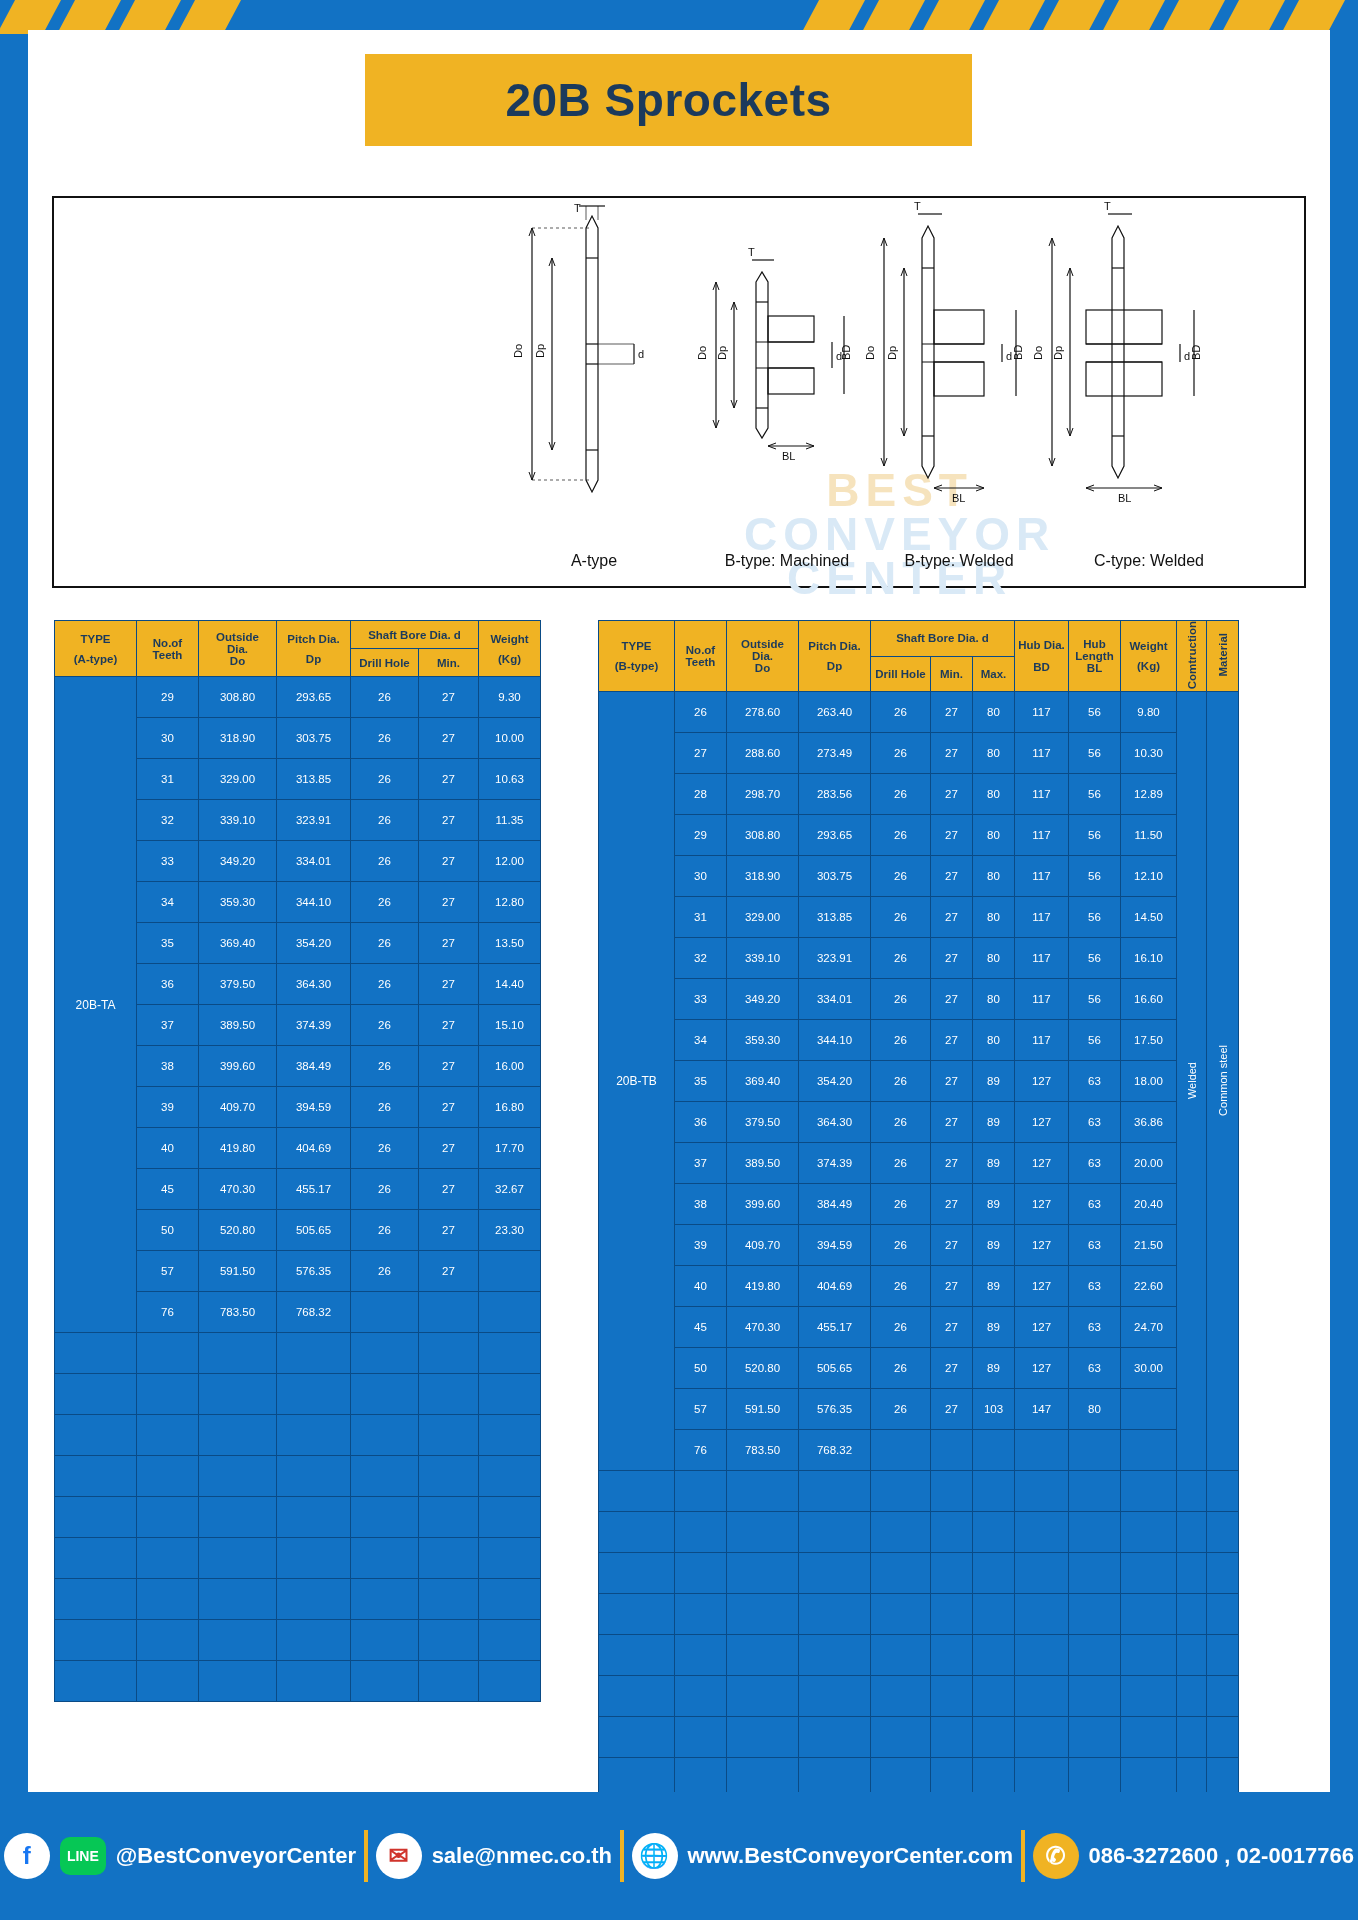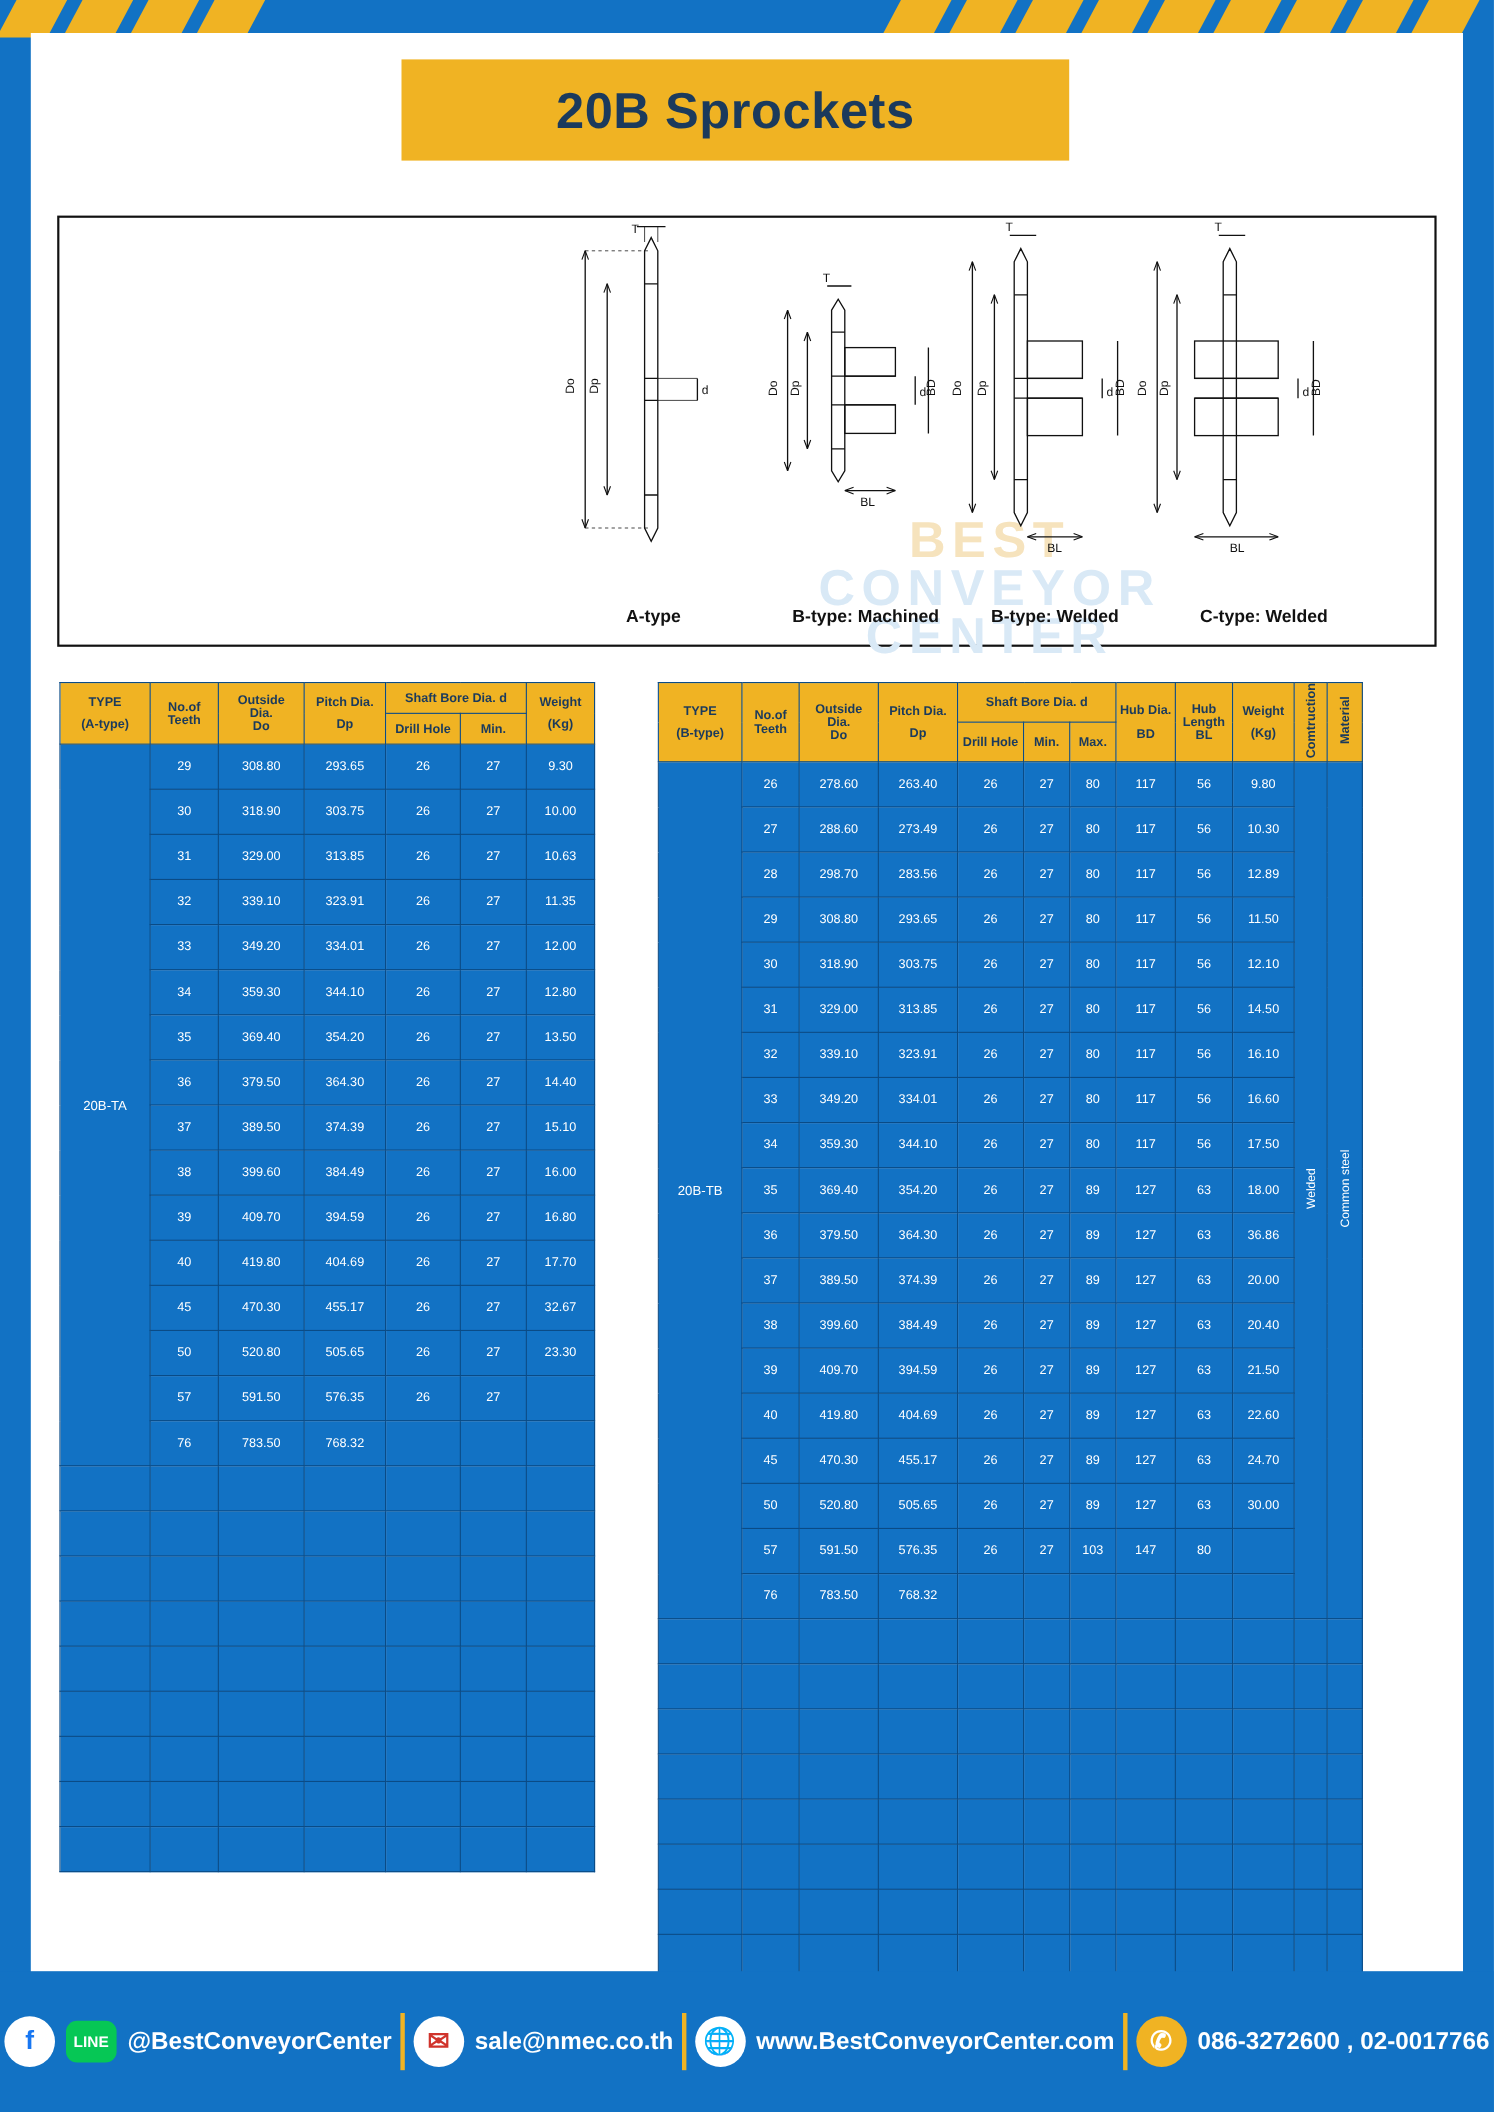--- a/index.html
+++ b/index.html
@@ -41,21 +41,21 @@
     position:absolute; left:690px; top:270px; font-size:46px; font-weight:bold;
     color:#d9e9f6; letter-spacing:6px; line-height:44px; text-align:center;
     pointer-events:none; user-select:none;
   }
   .wm .o { color:#f6e3bd; }
   
   .draw { position:absolute; top:0; height:392px; }
   .draw svg { display:block; }
   .draw-cap {
     position:absolute; bottom:20px; width:100%; text-align:center;
-    font-size:16px; color:#111;font-weight:bold;
+    font-size:16px; color:#111;
   }
   
   .tbl-wrap { position:absolute; top:620px; }
   table.sp { border-collapse:collapse; table-layout:fixed; }
   table.sp td, table.sp th {
     border:1px solid #0a4b86;
     font-size:11.5px; color:#10304f; text-align:center;
     background:#1272c4; height:41px; padding:0;
   }
   table.sp thead th {

